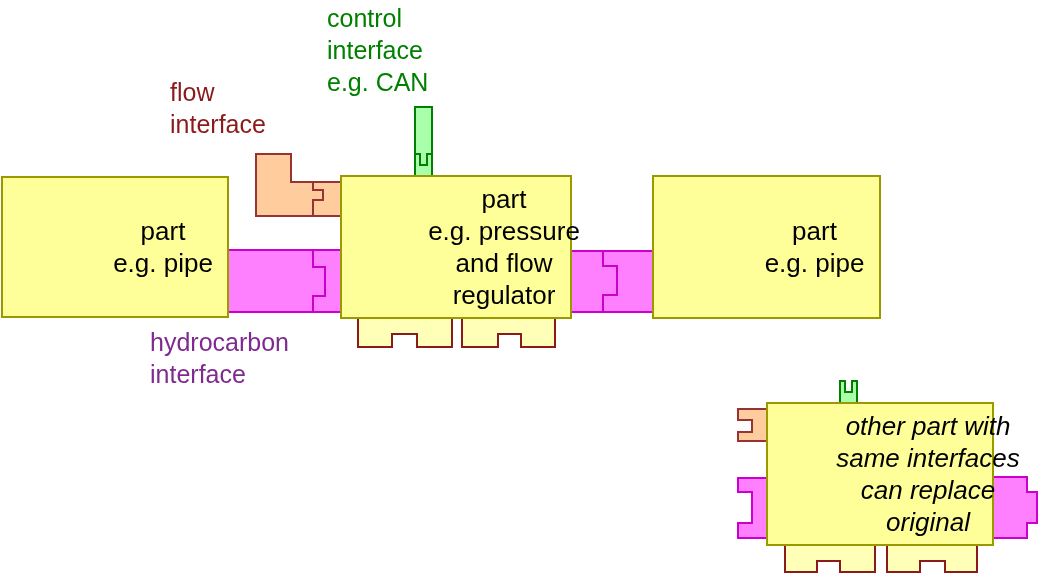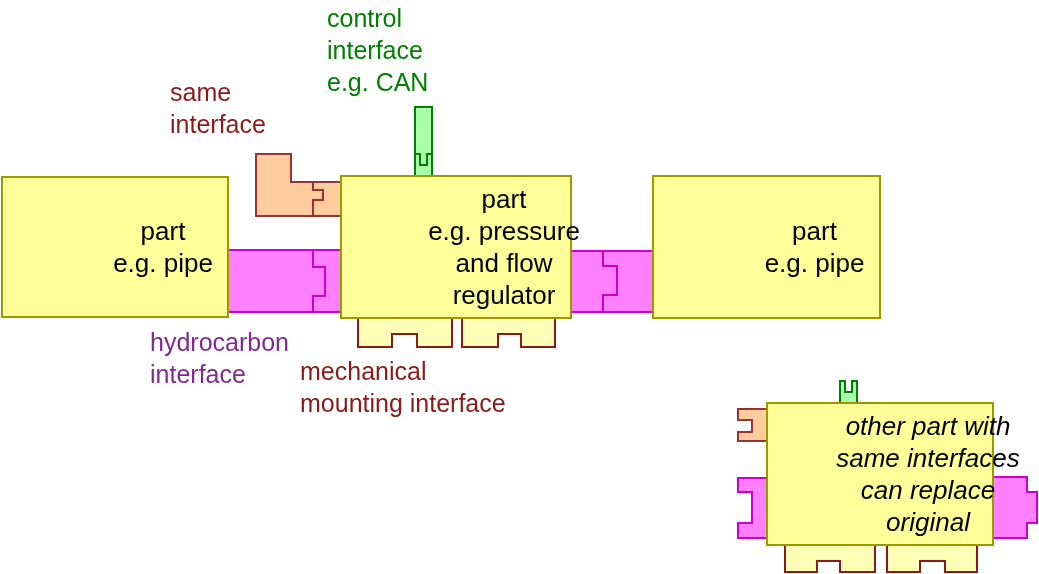--- a/index.html
+++ b/index.html
@@ -67,26 +67,24 @@
 
     <path class="part-shape" d="M2,177 H228 V317 H2 Z"></path>
     <path class="part-shape" d="M341,176 H571 V318 H341 Z"></path>
     <path class="part-shape" d="M653,176 H880 V318 H653 Z"></path>
     <path class="part-shape" d="M767,403 H993 V545 H767 Z"></path>
   </svg>
 
   <div class="lbl lbl-control">control
 interface
 e.g. CAN</div>
-  <div class="lbl lbl-power">same
+  <div class="lbl lbl-power">flow
 interface</div>
   <div class="lbl lbl-hydro">hydrocarbon
 interface</div>
-  <div class="lbl lbl-mech">mechanical
-mounting interface</div>
 
   <div class="box-lbl lbl-left-box">part
 e.g. pipe</div>
   <div class="box-lbl lbl-center-box">part
 e.g. pressure
 and flow
 regulator</div>
   <div class="box-lbl lbl-right-box">part
 e.g. pipe</div>
   <div class="box-lbl lbl-other-box">other part with

